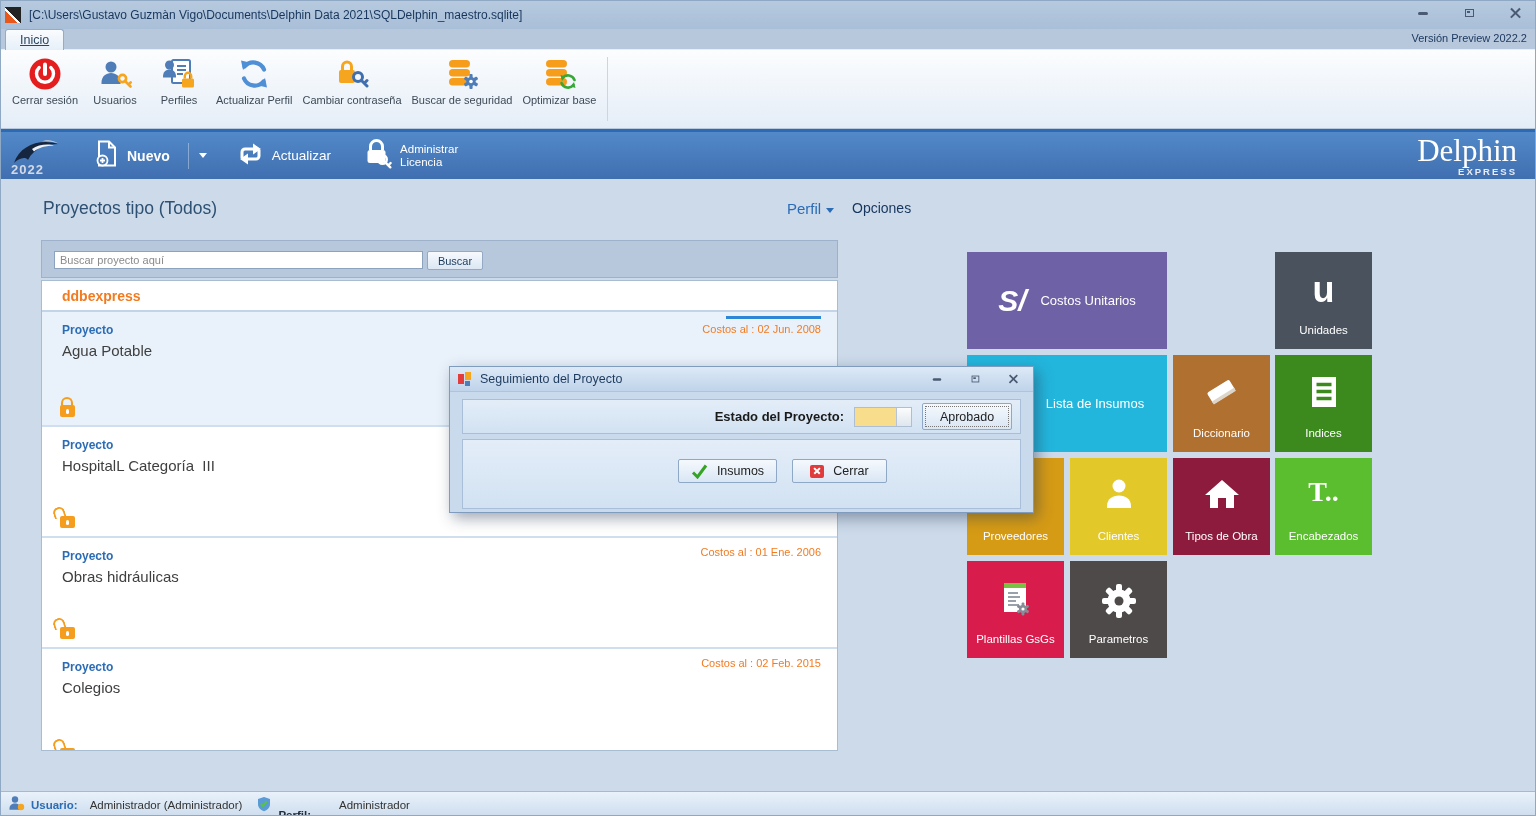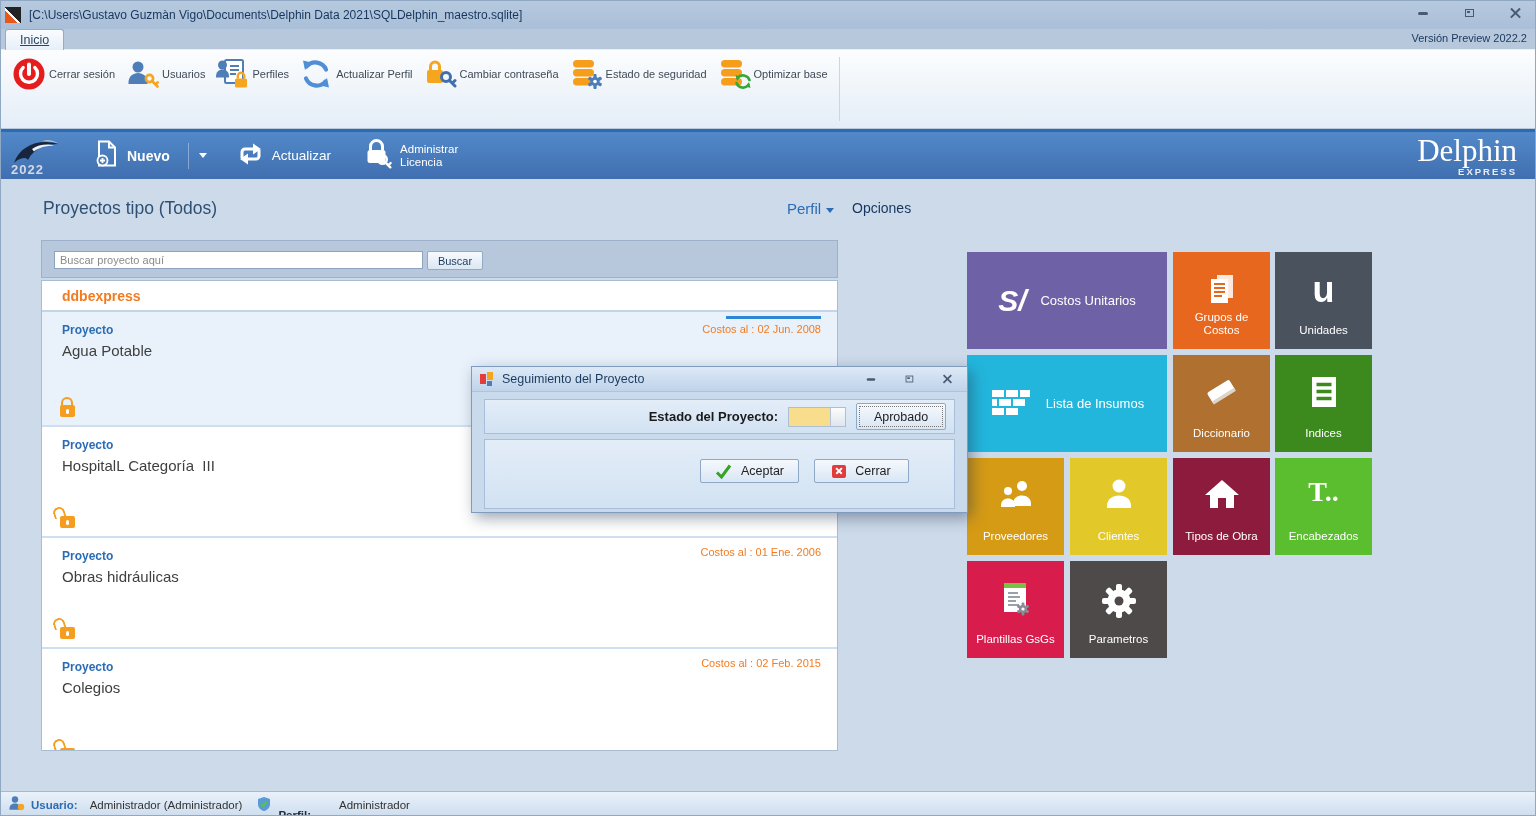--- a/index.html
+++ b/index.html
@@ -27,21 +27,21 @@
     background:#b7c8dd; border-bottom:1px solid #e7eef7; }
   .tab { position:absolute; left:4px; top:0; height:21px; padding:4px 14px;
     background:linear-gradient(#fafcfe,#e6eff9); border:1px solid #96abc6; border-bottom:none;
     border-radius:3px 3px 0 0; font-size:12.5px; color:#2d4660; display:flex; align-items:center;text-decoration:underline; }
   .version { position:absolute; right:10px; top:3px; font-size:11px; color:#1d3a60; }
 
   
   .ribbon { position:absolute; left:0; top:49px; width:1536px; height:79px;
     background:linear-gradient(#fcfdfe,#e4edf7); border-bottom:1px solid #b9c9dc;
     display:flex; align-items:flex-start; padding:5px 0 0 6px; }
-  .ritem { min-width:64px; padding:2px 5px 0; display:flex; flex-direction:row; align-items:center;
+  .ritem { min-width:64px; padding:2px 5px 0; display:flex; flex-direction:column; align-items:center;
     gap:3px; cursor:pointer; border-radius:3px; }
   .ritem svg { display:block; }
   .rlabel { font-size:11px; line-height:12.5px; color:#3e4a57; text-align:center; white-space:pre-line; }
   .rsep { width:1px; height:64px; background:#c9d6e4; margin:2px 0 0 6px; }
 
   
   .cmdbar { position:absolute; left:0; top:128px; width:1536px; height:50px;
     background:linear-gradient(#5289c9,#406fb0); border-top:3px solid #2d6ab2;
     display:flex; align-items:center; color:#fff; }
   .logo-block { width:60px; margin-left:8px; position:relative; height:44px; }
@@ -100,21 +100,21 @@
   .tile.wide { width:200px; display:flex; align-items:center; justify-content:center; gap:14px; }
   .tile.small .t-icon { position:absolute; left:0; right:0; top:20px; display:flex; justify-content:center; }
   .tile.small .t-label { position:absolute; left:4px; right:4px; bottom:12px; text-align:center;
     font-size:11.5px; line-height:13px; }
   .tile.wide .t-label { font-size:13px; }
   .big-letter { font-size:36px; font-weight:bold; line-height:1; }
   .si-logo { font-size:30px; font-weight:800; font-style:italic; line-height:1; }
   .t-serif { font-family:"Liberation Serif", serif; font-size:28px; font-weight:bold; line-height:1; }
 
   
-  .dialog { position:absolute; left:470px; top:365px; width:497px; height:147px;
+  .dialog { position:absolute; left:448px; top:365px; width:585px; height:147px;
     background:#c9daed; border:1px solid #7f9cbf; box-shadow:4px 5px 14px rgba(40,55,80,.45); z-index:50; }
   .dlg-titlebar { height:25px; background:linear-gradient(#dde9f6,#bfd3ea);
     display:flex; align-items:center; padding:0 8px; border-bottom:1px solid #aec3dc; }
   .dlg-icon { width:14px; height:14px; position:relative; margin-right:8px; }
   .dlg-icon .a { position:absolute; left:0; top:2px; width:6px; height:10px; background:#e23c3c; }
   .dlg-icon .b { position:absolute; left:7px; top:0; width:6px; height:8px; background:#f6a51f; }
   .dlg-icon .c { position:absolute; left:7px; top:9px; width:5px; height:5px; background:#4e7db8; }
   .dlg-title { font-size:12.5px; color:#1d3b5e; }
   .dlg-controls { margin-left:auto; display:flex; gap:14px; }
   .dlg-controls .wb { transform:scale(.85); }
@@ -242,21 +242,21 @@
               <g fill="#4e7db8">
                 <rect x="-1.6" y="-7.5" width="3.2" height="15" rx="1"></rect>
                 <rect x="-1.6" y="-7.5" width="3.2" height="15" rx="1" transform="rotate(60)"></rect>
                 <rect x="-1.6" y="-7.5" width="3.2" height="15" rx="1" transform="rotate(120)"></rect>
                 <circle r="4.6"></circle>
               </g>
               <circle r="1.8" fill="#fff"></circle>
             </g>
           </svg>
         </span>
-      <span class="rlabel">Estado de seguridad</span>
+      <span class="rlabel">Buscar de seguridad</span>
     </div>
     <div class="ritem">
       <span>
           <svg width="34" height="34" viewBox="0 0 34 34">
             <g fill="#f69d1c">
               <rect x="4" y="3" width="21" height="7.5" rx="3.75"></rect>
               <rect x="4" y="12" width="21" height="7.5" rx="3.75"></rect>
               <rect x="4" y="21" width="21" height="7.5" rx="3.75"></rect>
             </g>
             <g transform="translate(26,24.5)">
@@ -372,30 +372,20 @@
       <div class="prow-date">
         <div class="date-text">Costos al : 02 Feb. 2015</div>
       </div>
       <span class="lock open" style="bottom:-5px"></span>
     </div>
   </div>
 
   <div class="tile wide" style="left: 966px; top: 251px; background: rgb(111, 97, 165);">
     <span class="si-logo">S/</span>
     <span class="t-label">Costos Unitarios</span>
-  </div>
-  <div class="tile small" style="left: 1172px; top: 251px; background: rgb(232, 103, 31);">
-    <span class="t-icon">
-        <svg width="30" height="36" viewBox="0 0 30 36">
-          <rect x="10" y="3" width="16" height="23" fill="rgba(255,255,255,.85)"></rect>
-          <rect x="4" y="7" width="17" height="24" fill="#fff"></rect>
-          <path d="M7 12h11M7 16h11M7 20h11M7 24h8" stroke="#e8671f" stroke-width="2"></path>
-        </svg>
-      </span>
-    <span class="t-label">Grupos de Costos</span>
   </div>
   <div class="tile small" style="left: 1274px; top: 251px; background: rgb(74, 82, 94);">
     <span class="t-icon">
         <span class="big-letter">u</span>
       </span>
     <span class="t-label">Unidades</span>
   </div>
 
   <div class="tile wide" style="left: 966px; top: 354px; background: rgb(35, 182, 221);">
     <span><svg width="42" height="28" viewBox="0 0 42 28">
@@ -539,21 +529,21 @@
           <span class="swatch-color" style="background: rgb(248, 221, 141);"></span>
           <span class="swatch-btn"></span>
         </span>
         <button class="btn btn-aprobado">Aprobado</button>
       </div>
       <div class="dlg-panel panel-actions">
         <button class="btn btn-action btn-aceptar">
           <svg width="17" height="15" viewBox="0 0 17 15">
               <path d="M2 8.5l4.5 4.5L15 1.5" stroke="#35a425" stroke-width="3" fill="none"></path>
             </svg>
-          <span>Aceptar</span>
+          <span>Insumos</span>
         </button>
         <button class="btn btn-action btn-cerrar">
           <span class="x-box"></span>
           <span>Cerrar</span>
         </button>
       </div>
     </div>
   </div>
 
   <div class="statusbar">

